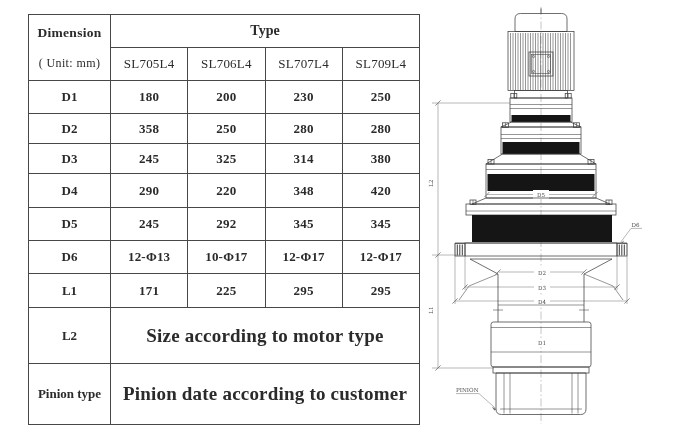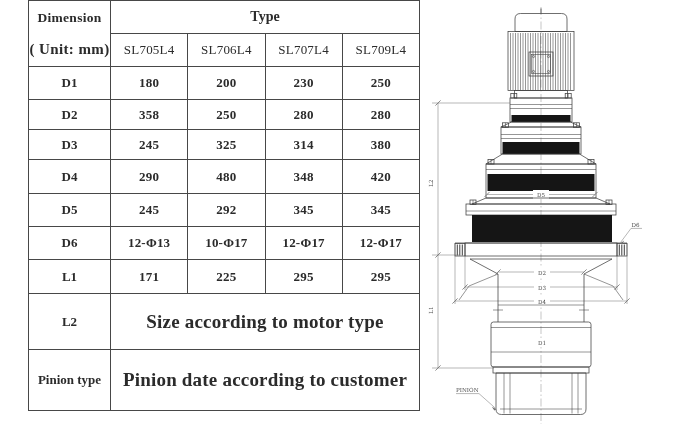--- a/index.html
+++ b/index.html
@@ -1,23 +1,23 @@
 <!DOCTYPE html>
 <html style="--line: #3f3f3f; --band: #151515; --dim: #6f6f6f; --txt: #4e4e4e;"><head>
 <meta charset="utf-8">
 <style>
   html,body{margin:0;padding:0;}
   body{width:677px;height:435px;background:#ffffff;position:relative;overflow:hidden;
        font-family:"Liberation Serif",serif;}
-  .table-wrap{position:absolute;left:28px;top:0;}
+  .table-wrap{position:absolute;left:28px;top:14px;}
   table.spec{border-collapse:collapse;table-layout:fixed;width:392px;color:#2b2b2b;}
   table.spec td{border:1px solid #474747;text-align:center;vertical-align:middle;padding:0;
                 overflow:hidden;}
   .corner-title{font-size:13.5px;font-weight:bold;letter-spacing:.3px;}
-  .corner-sub{font-size:15px;font-weight:bold;margin-top:15px;letter-spacing:.4px;}
+  .corner-sub{font-size:12px;font-weight:normal;margin-top:15px;letter-spacing:.4px;}
   .type-cell{font-size:14px;font-weight:bold;border-radius:11px;}
   .col-head{font-size:13px;font-weight:normal;letter-spacing:.2px;}
   .row-label{font-size:13px;font-weight:bold;}
   .val{font-size:13px;font-weight:bold;letter-spacing:.2px;border-radius:13px;}
   .span-cell{font-size:19px;font-weight:bold;letter-spacing:.2px;}
   .drawing{position:absolute;left:420px;top:0;}
   .ln{stroke:var(--line,#3f3f3f);stroke-width:.75;fill:none;}
   .thin{stroke:var(--line,#3f3f3f);stroke-width:.55;fill:none;}
   .fillband{fill:var(--band,#151515);stroke:none;}
   .dim{stroke:var(--dim,#6f6f6f);stroke-width:.5;fill:none;}
@@ -71,21 +71,21 @@
         <tr style="height: 30px;">
           <td class="row-label">D3</td>
           <td class="val">245</td>
           <td class="val">325</td>
           <td class="val">314</td>
           <td class="val">380</td>
         </tr>
         <tr style="height: 34px;">
           <td class="row-label">D4</td>
           <td class="val">290</td>
-          <td class="val">480</td>
+          <td class="val">220</td>
           <td class="val">348</td>
           <td class="val">420</td>
         </tr>
         <tr style="height: 33px;">
           <td class="row-label">D5</td>
           <td class="val">245</td>
           <td class="val">292</td>
           <td class="val">345</td>
           <td class="val">345</td>
         </tr>

